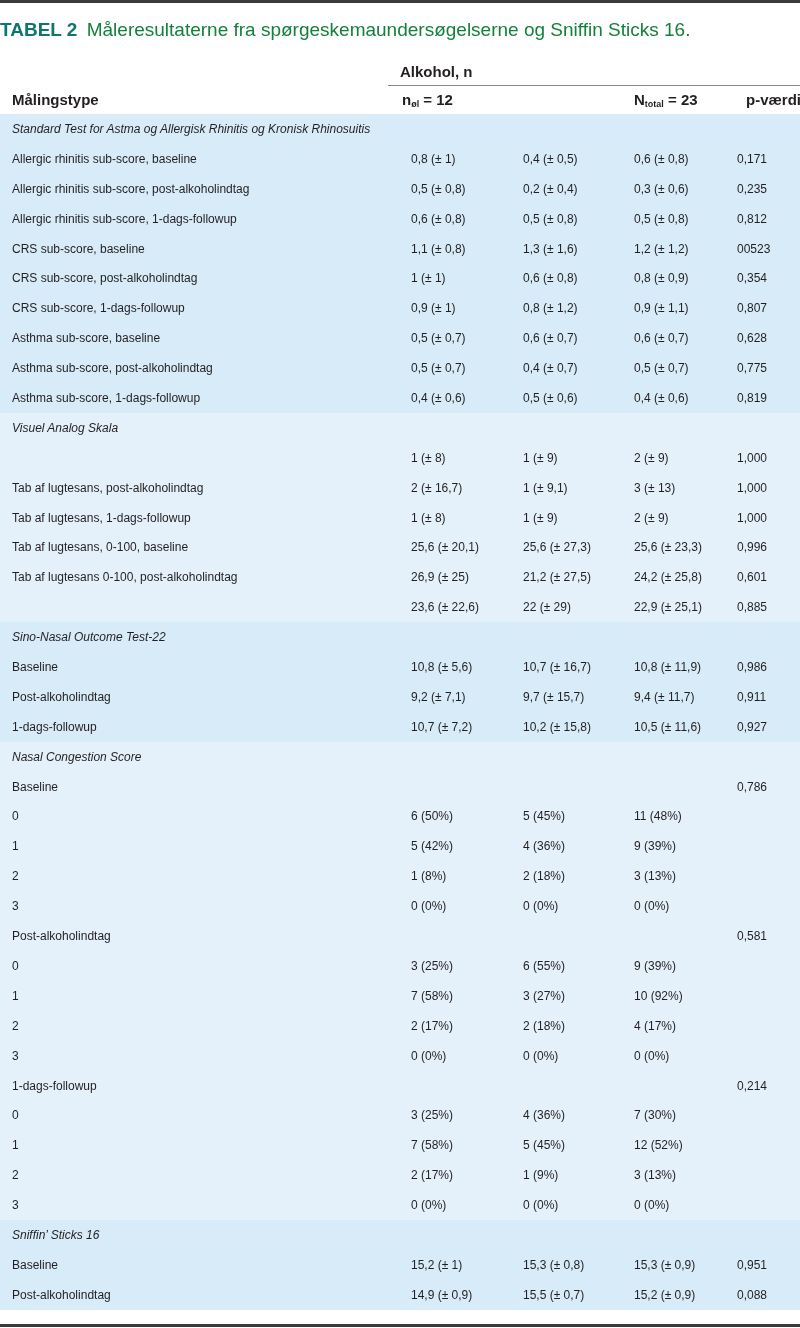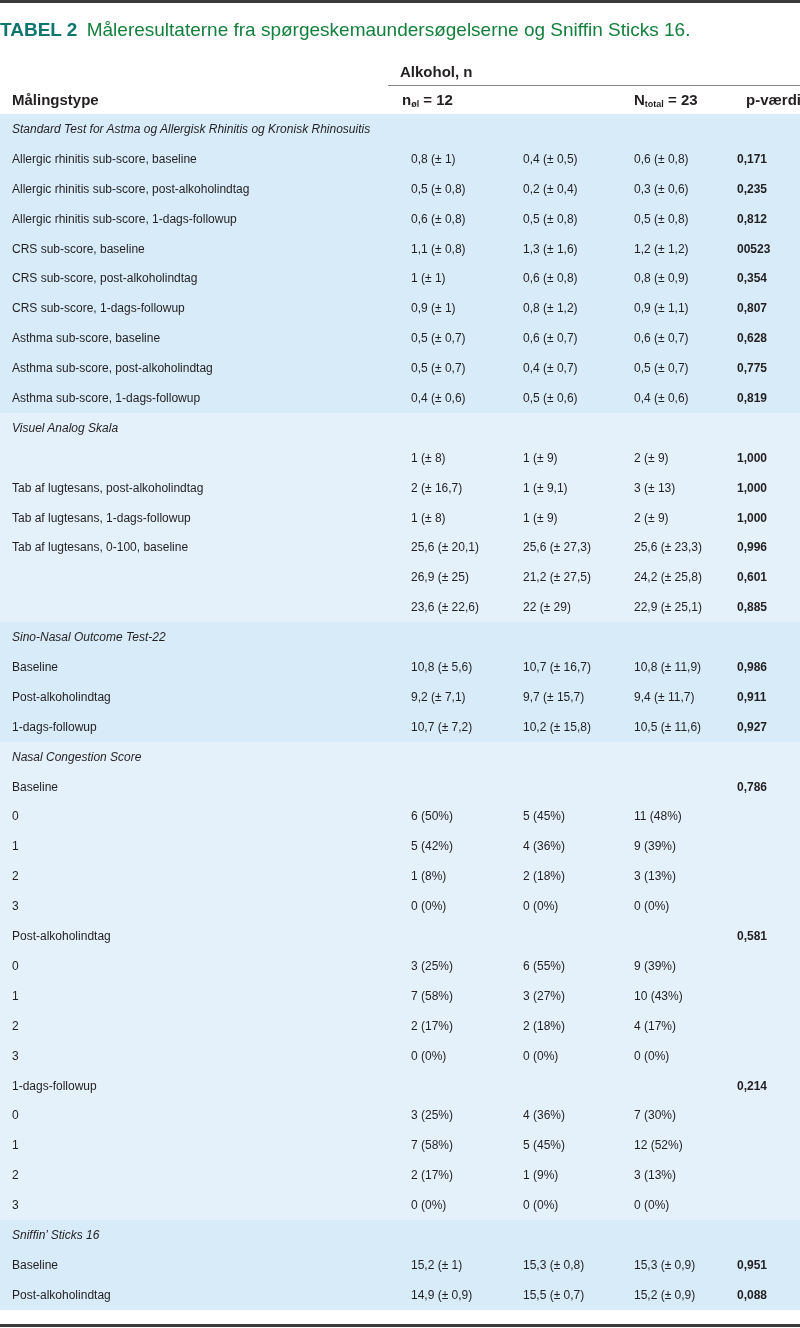--- a/index.html
+++ b/index.html
@@ -31,21 +31,21 @@
   .tbl { position: absolute; left: 0; top: 114px; width: 800px; }
   .section.dark { background: #d7ebf8; }
   .section.light { background: #e4f1fb; }
   .row { position: relative; height: 29.9px; font-size: 12px; line-height: 30px; white-space: nowrap; padding-left: 12px; }
   .row span { position: absolute; top: 0; }
   .row .italic { font-style: italic; }
   .row .lbl { left: 12px; }
   .row .v1 { left: 411px; text-align: right; }
   .row .v2 { left: 523px; }
   .row .v3 { left: 634px; }
-  .row .p  { left: 737px; font-weight: bold; }
+  .row .p  { left: 737px; }
 
   .bottom-rule { position: absolute; left: 0; top: 1324px; width: 800px; height: 3px; background: #3a3a3a; }
 </style>
 </head>
 <body>
 
 <div class="top-rule"></div>
 
 <div class="caption">
   <span class="label">TABEL 2</span>
@@ -156,20 +156,21 @@
         <span class="p">1,000</span>
       </div>
       <div class="row">
         <span class="lbl">Tab af lugtesans, 0-100, baseline</span>
         <span class="v1">25,6 (± 20,1)</span>
         <span class="v2">25,6 (± 27,3)</span>
         <span class="v3">25,6 (± 23,3)</span>
         <span class="p">0,996</span>
       </div>
       <div class="row">
+        <span class="lbl">Tab af lugtesans 0-100, post-alkoholindtag</span>
         <span class="v1">26,9 (± 25)</span>
         <span class="v2">21,2 (± 27,5)</span>
         <span class="v3">24,2 (± 25,8)</span>
         <span class="p">0,601</span>
       </div>
       <div class="row">
         <span class="v1">23,6 (± 22,6)</span>
         <span class="v2">22 (± 29)</span>
         <span class="v3">22,9 (± 25,1)</span>
         <span class="p">0,885</span>
@@ -251,21 +252,21 @@
         <span class="lbl">0</span>
         <span class="v1">3 (25%)</span>
         <span class="v2">6 (55%)</span>
         <span class="v3">9 (39%)</span>
         <span class="p"></span>
       </div>
       <div class="row">
         <span class="lbl">1</span>
         <span class="v1">7 (58%)</span>
         <span class="v2">3 (27%)</span>
-        <span class="v3">10 (43%)</span>
+        <span class="v3">10 (92%)</span>
         <span class="p"></span>
       </div>
       <div class="row">
         <span class="lbl">2</span>
         <span class="v1">2 (17%)</span>
         <span class="v2">2 (18%)</span>
         <span class="v3">4 (17%)</span>
         <span class="p"></span>
       </div>
       <div class="row">

